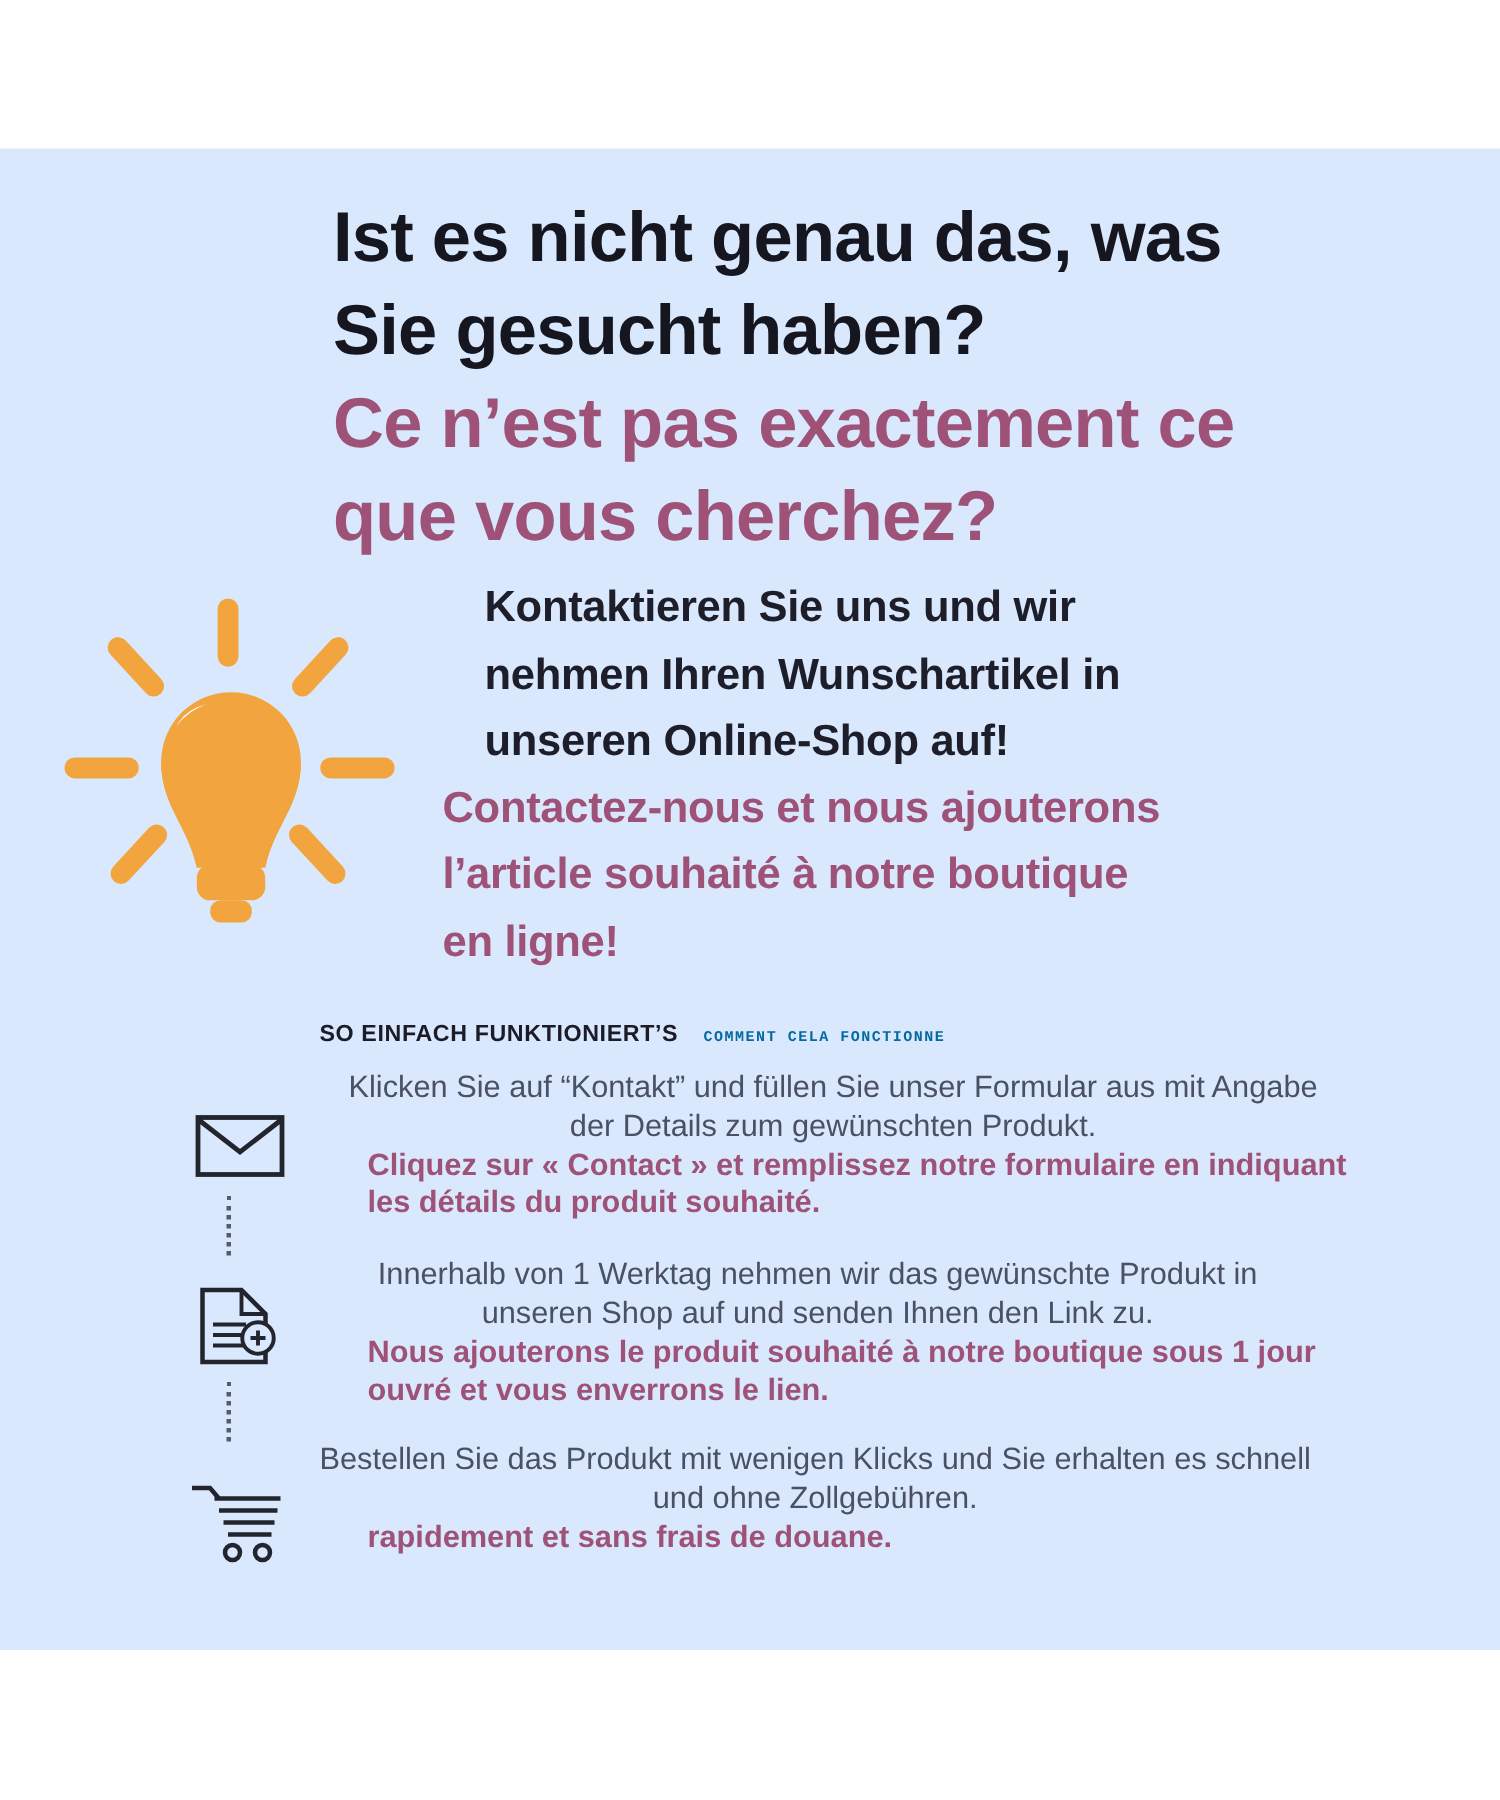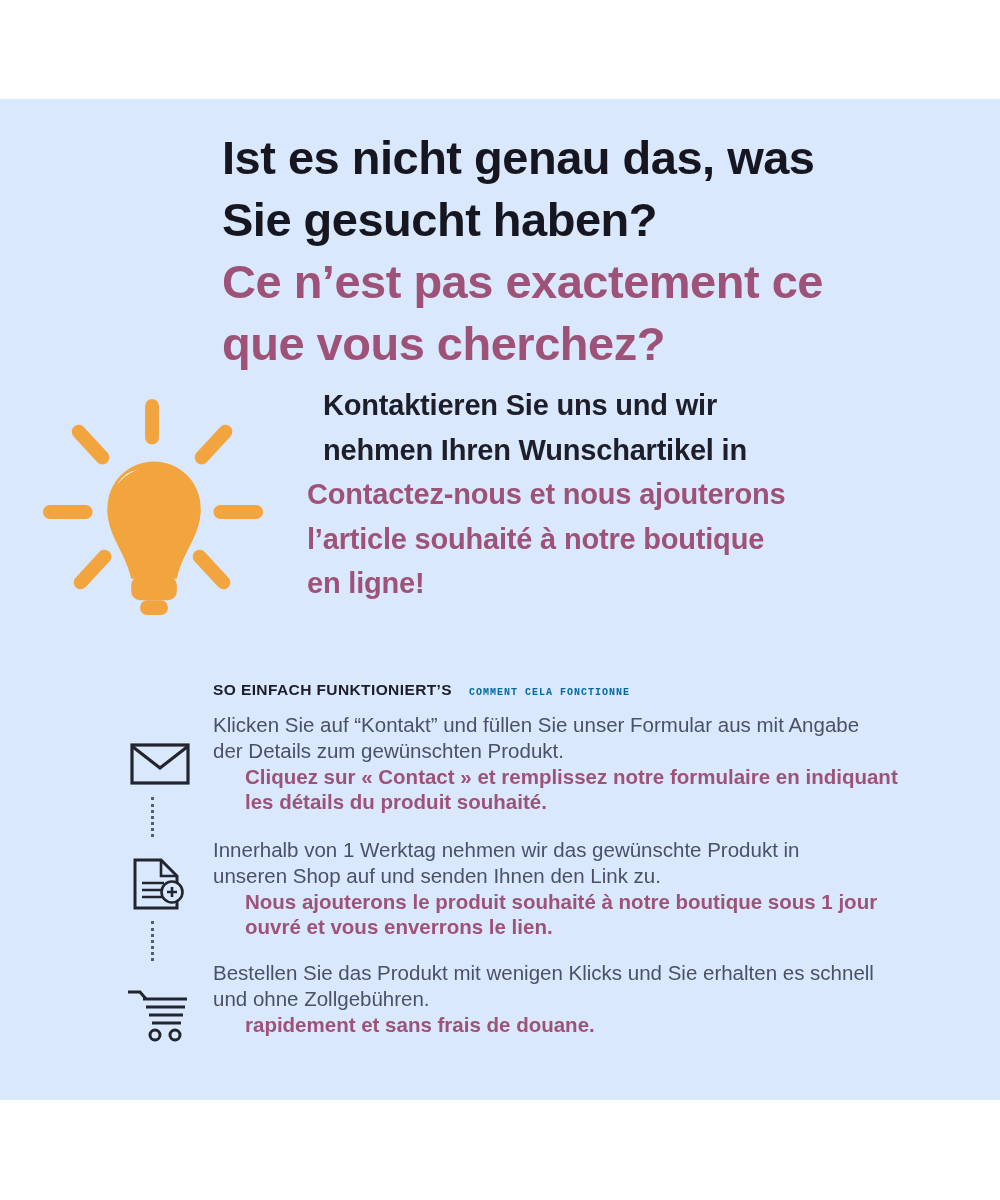--- a/index.html
+++ b/index.html
@@ -32,40 +32,40 @@
   }
   .headline .de{color:var(--ink-dark);}
   .headline .fr{color:var(--purple);}
   
   .intro{position:absolute;left:295px;top:383px;}
   .intro .line{
     font-size:29px;line-height:44.6px;font-weight:700;
     white-space:nowrap;letter-spacing:-0.2px;
   }
   .intro .de{color:#1d1e29;margin-left:28px;}
-  .intro .fr{color:var(--purple);margin-left:12px;}
+  .intro .fr{color:var(--purple);}
   
   .bulb{position:absolute;left:42px;top:396px;width:228px;height:228px;}
   
   .section-header{
     position:absolute;left:213px;top:681px;
     display:flex;gap:17px;align-items:baseline;
   }
   .section-header .de{
     font-size:15.5px;font-weight:700;color:#1b1c28;letter-spacing:0.4px;
   }
   .section-header .fr{
     font-size:10px;font-weight:700;color:#0369a1;letter-spacing:1px;font-family:Liberation Mono, monospace;
   }
   
   .step-text{position:absolute;left:213px;}
   .step-text .line{
     font-size:20.5px;line-height:25.8px;white-space:nowrap;
   }
-  .step-text .de{color:var(--ink-body);font-weight:400;}
+  .step-text .de{color:var(--ink-body);font-weight:400;text-align:center;}
   .step-text .fr{color:var(--purple);font-weight:700;margin-left:32px;}
   .step-icon{position:absolute;}
   .dotted{
     position:absolute;left:151px;width:0;height:40px;
     border-left:3px dotted #565c6a;
   }
   svg .stroke{stroke:var(--icon-ink);fill:none;}
 </style>
 </head>
 <body>
@@ -94,20 +94,21 @@
     <circle cx="101" cy="102" r="28" fill="#ffffff"></circle>
     <path fill="#f2a53f" d="M 66 118 A 47 47 0 0 1 160 118 L 160 113 C 160 142 142 156 136 184 L 90 184 C 84 156 66 142 66 113 Z"></path>
     <circle cx="117" cy="116" r="31" fill="#f2a53f"></circle>
     <rect x="90" y="182" width="46" height="24" rx="9" fill="#f2a53f"></rect>
     <rect x="99" y="206" width="28" height="15" rx="7" fill="#f2a53f"></rect>
   </svg>
 
   <div class="intro">
     <div class="line de">Kontaktieren Sie uns und wir</div>
     <div class="line de">nehmen Ihren Wunschartikel in</div>
+    <div class="line de">unseren Online-Shop auf!</div>
     <div class="line fr">Contactez-nous et nous ajouterons</div>
     <div class="line fr">l’article souhaité à notre boutique</div>
     <div class="line fr">en ligne!</div>
   </div>
 
   <div class="section-header">
     <span class="de">SO EINFACH FUNKTIONIERT’S</span>
     <span class="fr">COMMENT CELA FONCTIONNE</span>
   </div>
 

